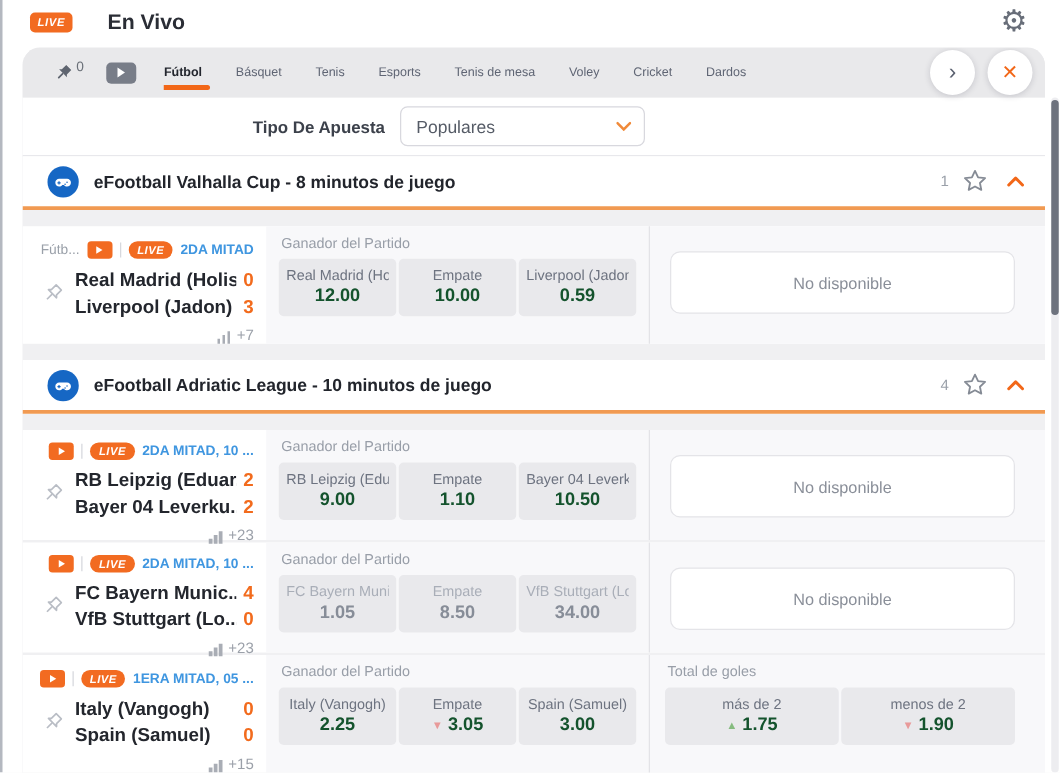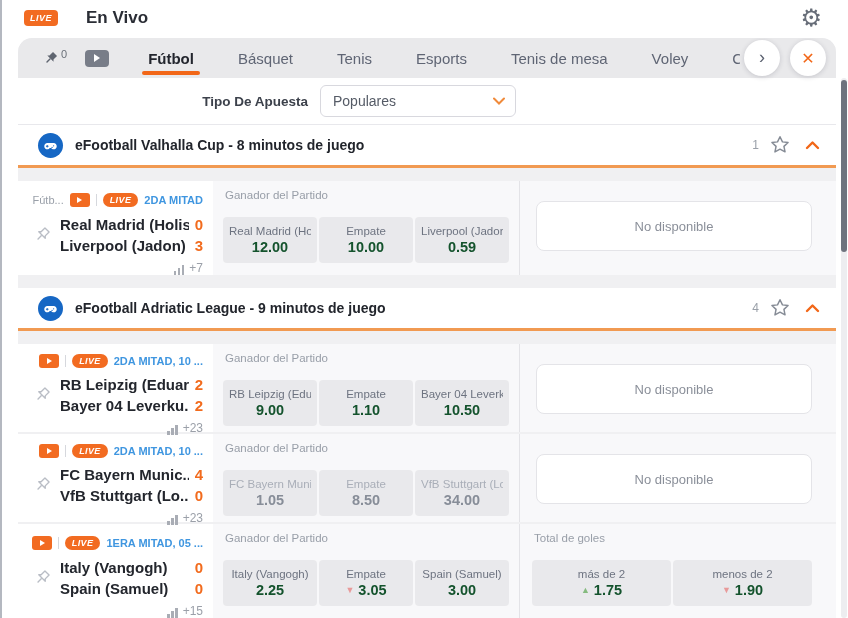--- a/index.html
+++ b/index.html
@@ -24,21 +24,21 @@
   
   .card { margin:8px 12px 0 18px; width:818px; background:#f0f0f2; border-radius:14px 14px 0 0; overflow:hidden; }
 
   
   .tabbar { height:40px; background:#e9e9eb; border-radius:14px 14px 0 0; display:flex; align-items:center; padding:0 10px 0 24px; position:relative; }
   .pin-toggle { display:flex; align-items:flex-start; cursor:pointer; margin-right:18px; }
   .pin-sup { font-size:11px; color:#6a7078; margin-left:2px; margin-top:-2px; }
   .play-chip-gray { width:24px; height:17px; background:#787d88; border-radius:4px; display:flex; align-items:center; justify-content:center; margin-right:22px; cursor:pointer; }
   .play-tri-sm { width:0; height:0; border-left:6px solid #fff; border-top:4px solid transparent; border-bottom:4px solid transparent; }
   .tabs { display:flex; align-items:center; gap:27px; overflow:hidden; white-space:nowrap; flex:1; }
-  .tab { font-size:15px; color:#5f6574; cursor:pointer; position:relative; padding:10px 0;margin-left:17px; }
+  .tab { font-size:10px; color:#5f6574; cursor:pointer; position:relative; padding:10px 0; }
   .tab.active { color:#23262e; font-weight:700; }
   .tab.active::after { content:""; position:absolute; left:-6px; right:-6px; bottom:2px; height:4px; background:#f26718; border-radius:3px; }
   .tab-btns { display:flex; align-items:center; gap:10px; margin-left:4px; }
   .circle-btn { width:36px; height:36px; border-radius:50%; background:#fff; box-shadow:0 1px 5px rgba(40,40,60,.18);
     display:flex; align-items:center; justify-content:center; cursor:pointer; flex:none; }
   .more-glyph { font-size:18px; color:#5b6170; margin-top:-2px; }
   .close-glyph { font-size:16px; color:#f26718; font-weight:700; }
 
   
   .filter-row { background:#fff; height:47px; display:flex; align-items:center; border-bottom:1px solid #e8e8ec; }
@@ -78,21 +78,21 @@
   .extra-line { display:flex; align-items:flex-end; justify-content:flex-end; gap:5px; margin-top:5px; }
   .bars-icon { display:flex; align-items:flex-end; gap:1.5px; }
   .bars-icon i { display:block; width:2.5px; background:#a9adb5; }
   .bars-icon i:nth-child(1){height:4px;} .bars-icon i:nth-child(2){height:7px;} .bars-icon i:nth-child(3){height:10px;}
   .extra-text { font-size:12px; color:#9ba0a9; }
 
   
   .row-markets { flex:1; background:#f8f8fa; display:flex; min-width:0; }
   .market-main { width:306px; flex:none; padding:6px 10px 0 10px; }
   .market-side { flex:1; border-left:1px solid #e3e3e7; padding:6px 24px 0 12px; min-width:0; }
-  .market-title { font-size:11.5px; color:#989ea8; padding:2px 2px 16px 2px; }
+  .market-title { font-size:11.5px; color:#989ea8; padding:2px 2px 6px 2px; }
   .odds { display:flex; gap:2px; }
   .odd { flex:1; background:#e9e9ec; border:none; border-radius:4px; height:46px; display:flex; flex-direction:column;
     align-items:center; justify-content:center; gap:2px; cursor:pointer; padding:0 6px; min-width:0;
     font-family:inherit; }
   .odd-label { font-size:11.5px; color:#6d7380; white-space:nowrap; overflow:hidden; max-width:100%; }
   .odd-value { font-size:14.5px; font-weight:700; color:#14532d; display:flex; align-items:center; gap:4px; }
   .odd.muted .odd-label { color:#a9aeb8; }
   .odd.muted .odd-value { color:#878d98; font-weight:700; }
   .trend { font-size:9px; line-height:1; }
   .trend.up::before { content:"▲"; color:#85bb7f; }
@@ -249,21 +249,21 @@
       <div class="rows-gap-mid"></div>
     </section>
 
     <section>
       <header class="section-header">
         <span class="sport-circle">
           <svg width="15" height="15" viewBox="0 0 24 24">
               <path fill="#fff" d="M7 8h10c2.8 0 5 2.2 5 5s-2.2 5-5 5c-1.6 0-3-.8-3.9-2h-2.2C10 17.2 8.6 18 7 18c-2.8 0-5-2.2-5-5s2.2-5 5-5zm-1 3.2v1.3H4.7v1.5H6v1.3h1.5V14h1.3v-1.5H7.5v-1.3H6zm11 .3a1 1 0 100 2 1 1 0 000-2zm-2.5 2.5a1 1 0 100 2 1 1 0 000-2z"></path>
             </svg>
         </span>
-        <span class="section-title">eFootball Adriatic League - 9 minutos de juego</span>
+        <span class="section-title">eFootball Adriatic League - 10 minutos de juego</span>
         <span class="section-count">4</span>
         <span class="star-btn">
           <svg width="22" height="22" viewBox="0 0 24 24">
               <path d="M12 3l2.7 5.6 6.1.7-4.5 4.2 1.2 6L12 16.6 6.5 19.5l1.2-6-4.5-4.2 6.1-.7z" fill="none" stroke="#858b95" stroke-width="1.6" stroke-linejoin="round"></path>
             </svg>
         </span>
         <span class="collapse-btn">
           <svg width="15" height="10" viewBox="0 0 15 10">
               <path d="M2 8 7.5 2.5 13 8" fill="none" stroke="#f26718" stroke-width="2.4" stroke-linecap="round" stroke-linejoin="round"></path>
             </svg>

